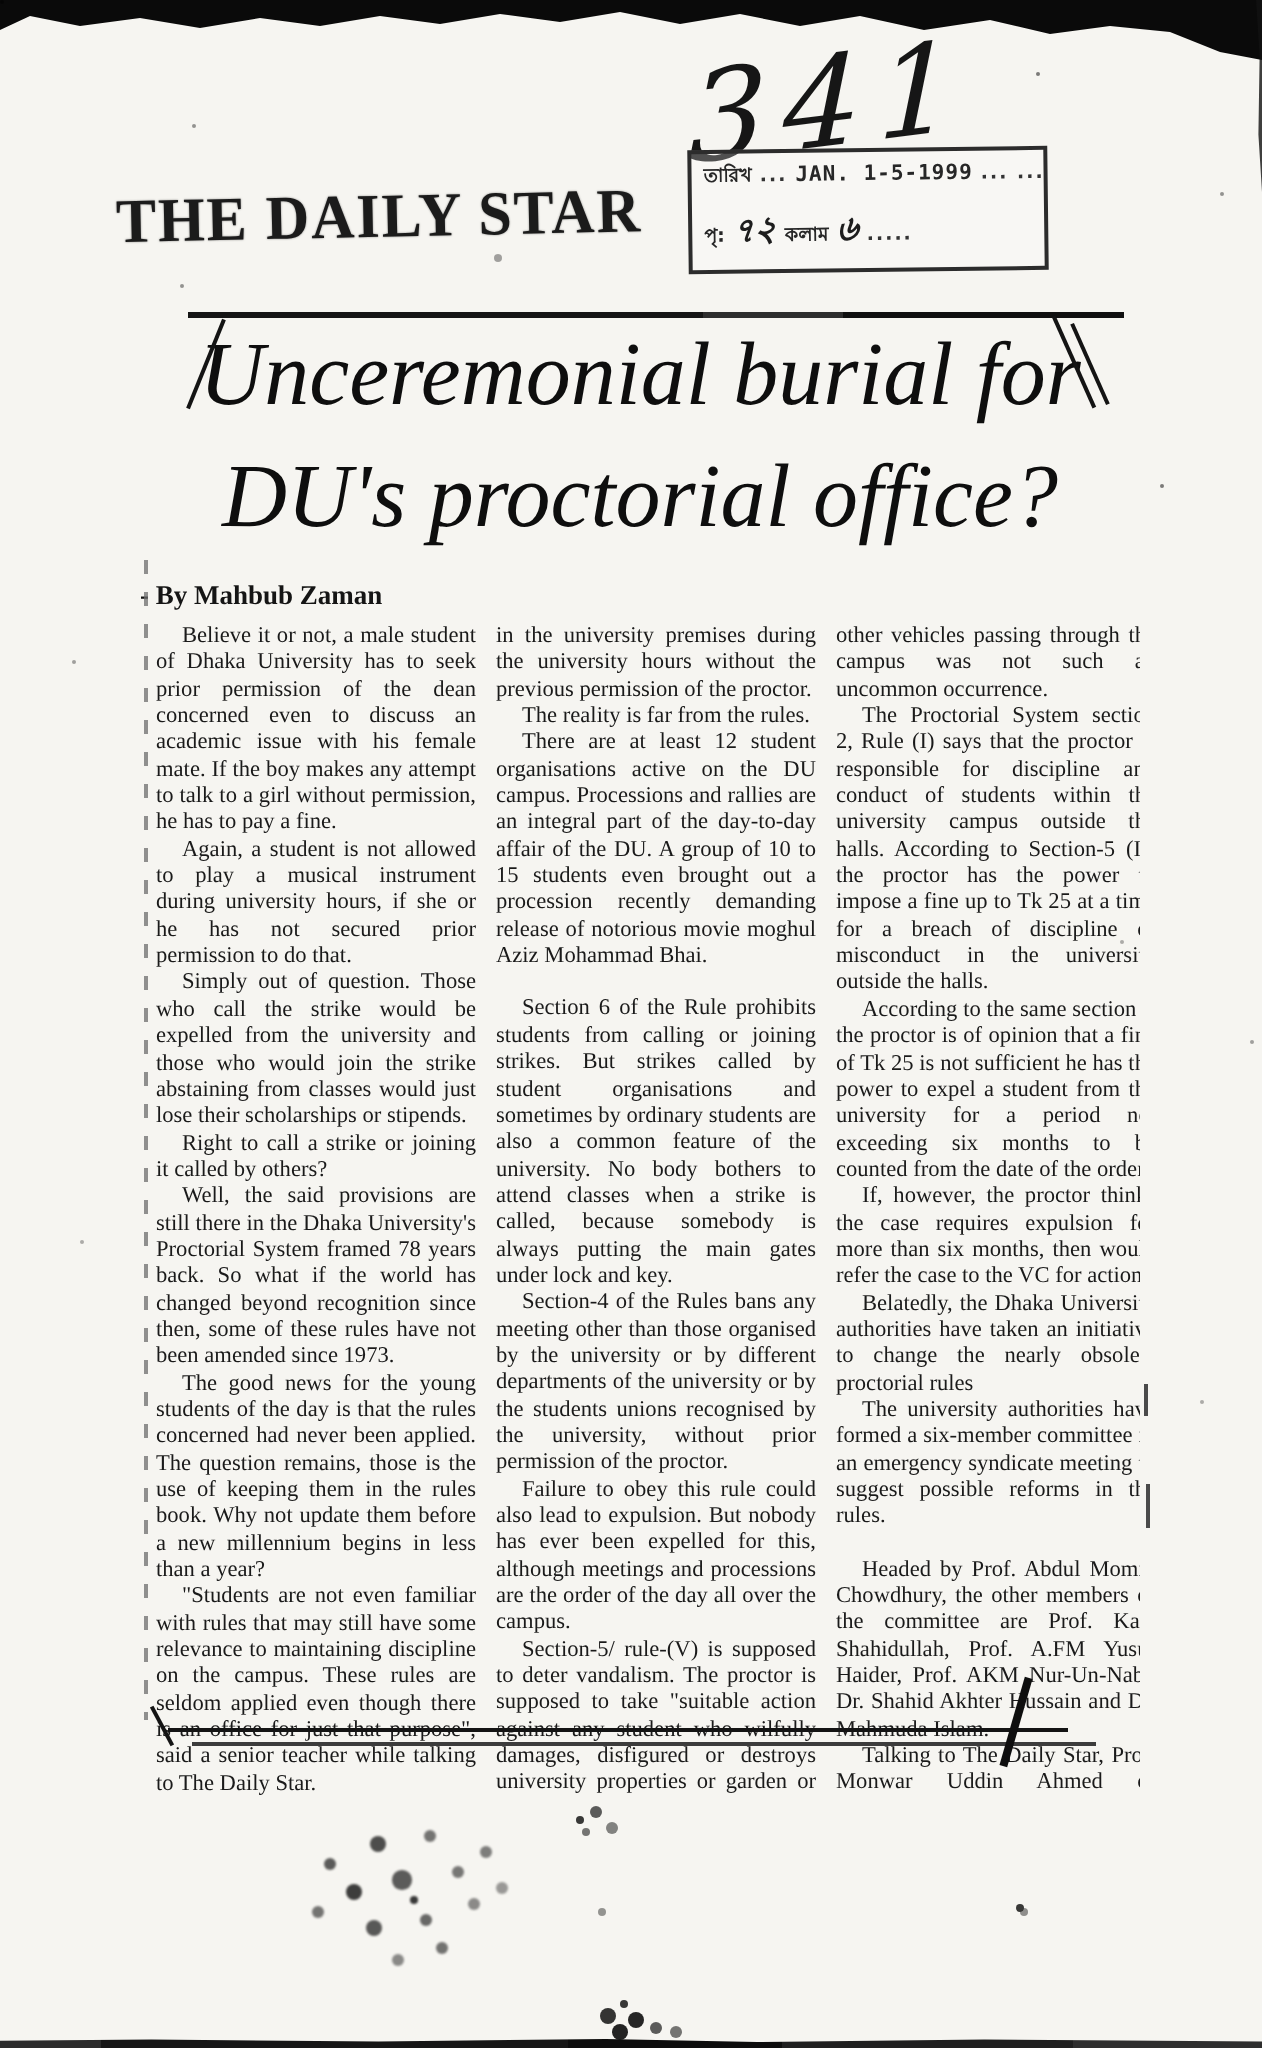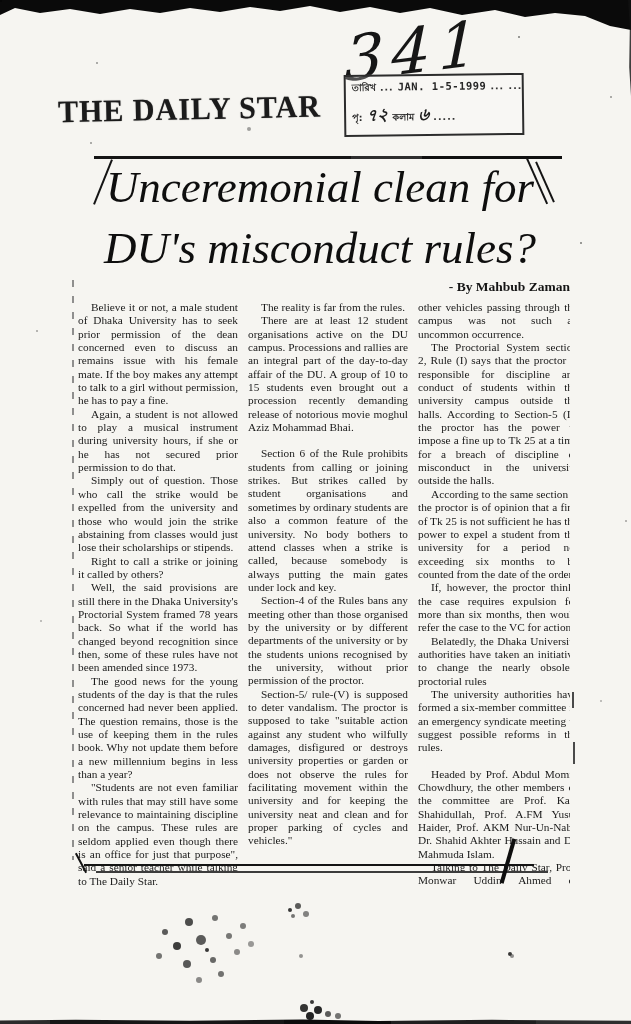--- a/index.html
+++ b/index.html
@@ -73,21 +73,21 @@
   .bt-slash.l  { position:absolute; top:700px; left:10px;  width:2px; height:22px; background:#141414; transform:rotate(-28deg); }
   .bt-slash.r  { position:absolute; top:686px; left:436px; width:4px; height:46px; background:#0e0e0e; transform:rotate(16deg); }
   .headline {
     margin-top:10px; text-align:center;
     font-family:"Liberation Serif", serif;
     font-style:italic; font-weight:400;
     font-size:45px; line-height:51px; color:#0e0e0e;
     letter-spacing:0px;
   }
   .byline {
-    margin-top:5px; text-align:right;
+    margin-top:16px; text-align:left;
     font-weight:700; font-size:13.5px; color:#151515;
   }
   .columns {
     margin-top:6px; margin-left:8px;
     display:flex; gap:10px; height:588px; overflow:hidden;
   }
   .col {
     width:160px; flex:0 0 160px;
     font-size:11.3px; line-height:13.35px;
     text-align:justify; color:#1a1a1a;
@@ -166,41 +166,43 @@
       <span class="stamp-dots">.....</span>
     </div>
   </div>
 
   <div class="article">
     <div class="rule-top"></div>
     <div class="hl-slash l"></div>
     <div class="hl-slash r1"></div>
     <div class="hl-slash r2"></div>
 
-    <h1 class="headline">Unceremonial clean for</h1>
-    <h1 class="headline">DU's misconduct rules?</h1>
+    <h1 class="headline">Unceremonial burial for</h1>
+    <h1 class="headline">DU's proctorial office?</h1>
 
     <div class="byline">- By Mahbub Zaman</div>
 
     <div class="columns">
       <div class="col">
-          <p>Believe it or not, a male student of Dhaka University has to seek prior permission of the dean concerned even to discuss an remains issue with his female mate. If the boy makes any attempt to talk to a girl without permission, he has to pay a fine.</p>
+          <p>Believe it or not, a male student of Dhaka University has to seek prior permission of the dean concerned even to discuss an academic issue with his female mate. If the boy makes any attempt to talk to a girl without permission, he has to pay a fine.</p>
           <p>Again, a student is not allowed to play a musical instrument during university hours, if she or he has not secured prior permission to do that.</p>
           <p>Simply out of question. Those who call the strike would be expelled from the university and those who would join the strike abstaining from classes would just lose their scholarships or stipends.</p>
           <p>Right to call a strike or joining it called by others?</p>
           <p>Well, the said provisions are still there in the Dhaka University's Proctorial System framed 78 years back. So what if the world has changed beyond recognition since then, some of these rules have not been amended since 1973.</p>
           <p>The good news for the young students of the day is that the rules concerned had never been applied. The question remains, those is the use of keeping them in the rules book. Why not update them before a new millennium begins in less than a year?</p>
           <p>"Students are not even familiar with rules that may still have some relevance to maintaining discipline on the campus. These rules are seldom applied even though there is an office for just that purpose", said a senior teacher while talking to The Daily Star.</p>
           <p>Most of the students and teachers of the university do not even know the contents of the proctorial rules, which are a part of the Dhaka University Calendar Part II.</p>
         </div>
       <div class="col">
+          <p class="no-indent">in the university premises during the university hours without the previous permission of the proctor.</p>
           <p>The reality is far from the rules.</p>
           <p>There are at least 12 student organisations active on the DU campus. Processions and rallies are an integral part of the day-to-day affair of the DU. A group of 10 to 15 students even brought out a procession recently demanding release of notorious movie moghul Aziz Mohammad Bhai.</p>
           <p class="space-before">Section 6 of the Rule prohibits students from calling or joining strikes. But strikes called by student organisations and sometimes by ordinary students are also a common feature of the university. No body bothers to attend classes when a strike is called, because somebody is always putting the main gates under lock and key.</p>
           <p>Section-4 of the Rules bans any meeting other than those organised by the university or by different departments of the university or by the students unions recognised by the university, without prior permission of the proctor.</p>
+          <p>Failure to obey this rule could also lead to expulsion. But nobody has ever been expelled for this, although meetings and processions are the order of the day all over the campus.</p>
           <p>Section-5/ rule-(V) is supposed to deter vandalism. The proctor is supposed to take "suitable action against any student who wilfully damages, disfigured or destroys university properties or garden or does not observe the rules for facilitating movement within the university and for keeping the university neat and clean and for proper parking of cycles and vehicles."</p>
         </div>
       <div class="col">
           <p class="no-indent">other vehicles passing through the campus was not such an uncommon occurrence.</p>
           <p>The Proctorial System section 2, Rule (I) says that the proctor is responsible for discipline and conduct of students within the university campus outside the halls. According to Section-5 (II) the proctor has the power to impose a fine up to Tk 25 at a time for a breach of discipline or misconduct in the university outside the halls.</p>
           <p>According to the same section if the proctor is of opinion that a fine of Tk 25 is not sufficient he has the power to expel a student from the university for a period not exceeding six months to be counted from the date of the order.</p>
           <p>If, however, the proctor thinks the case requires expulsion for more than six months, then would refer the case to the VC for action.</p>
           <p>Belatedly, the Dhaka University authorities have taken an initiative to change the nearly obsolete proctorial rules</p>
           <p>The university authorities have formed a six-member committee in an emergency syndicate meeting to suggest possible reforms in the rules.</p>
           <p class="space-before">Headed by Prof. Abdul Momin Chowdhury, the other members of the committee are Prof. Kazi Shahidullah, Prof. A.FM Yusuf Haider, Prof. AKM Nur-Un-Nabi, Dr. Shahid Akhter Hussain and Dr. Mahmuda Islam.</p>

